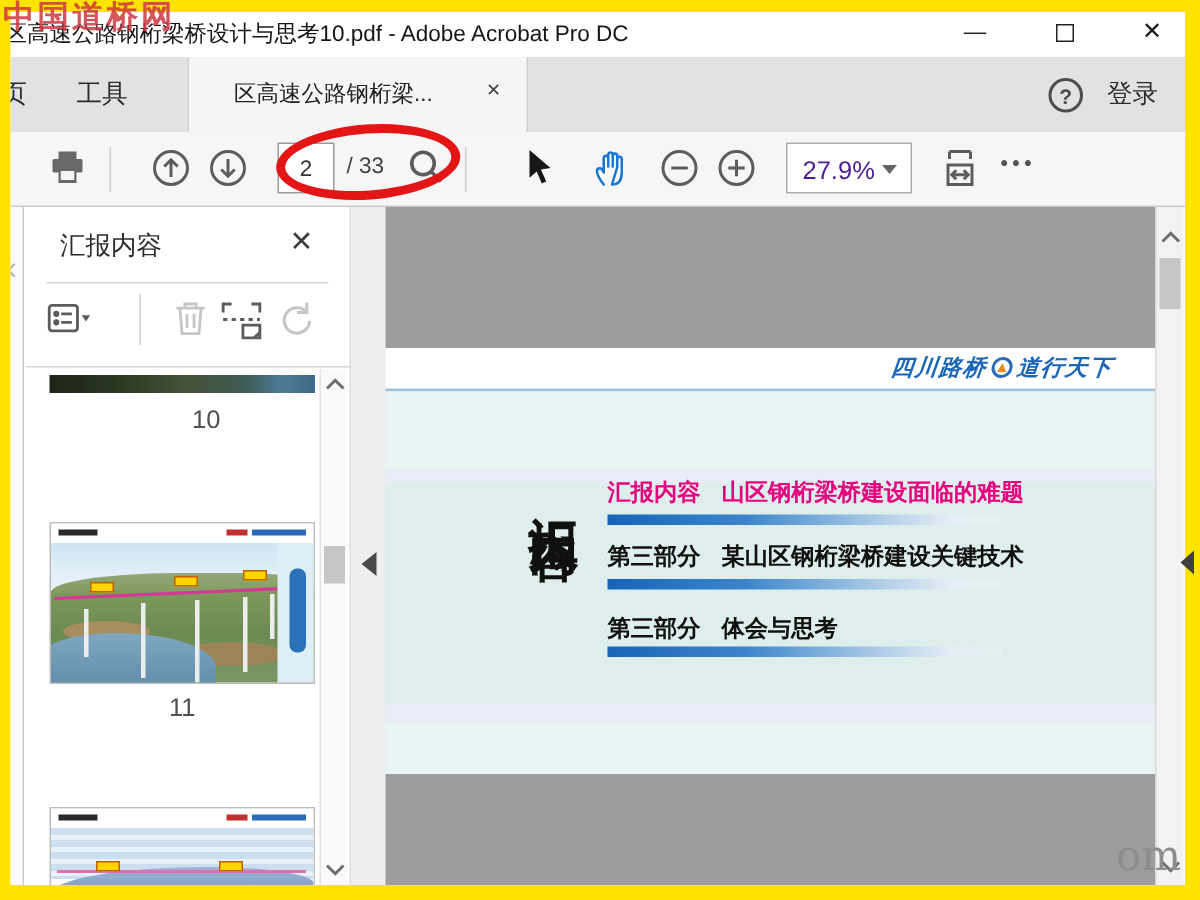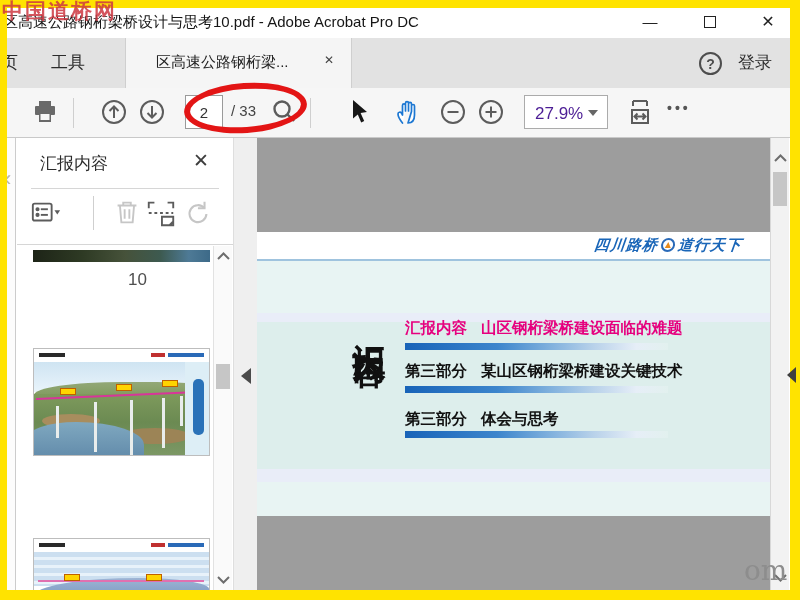--- a/index.html
+++ b/index.html
@@ -286,20 +286,21 @@
             <div class="pier" style="left:146px;top:34px;height:30px"></div>
             <div class="deck"></div>
             <div class="ylab" style="left:26px;top:26px"></div>
             <div class="ylab" style="left:82px;top:22px"></div>
             <div class="ylab" style="left:128px;top:18px"></div>
             <div class="rpanel">
                 <div class="banner"></div>
               </div>
           </div>
         </div>
+        <div class="pg-label lab11">11</div>
 
         <div class="thumb t12">
           <div class="th-head">
             <span class="ttl"></span>
               <span class="lg-r"></span>
               <span class="lg-b"></span>
           </div>
           <div class="th-img">
             <div class="sky"></div>
               <div class="mts"></div>

